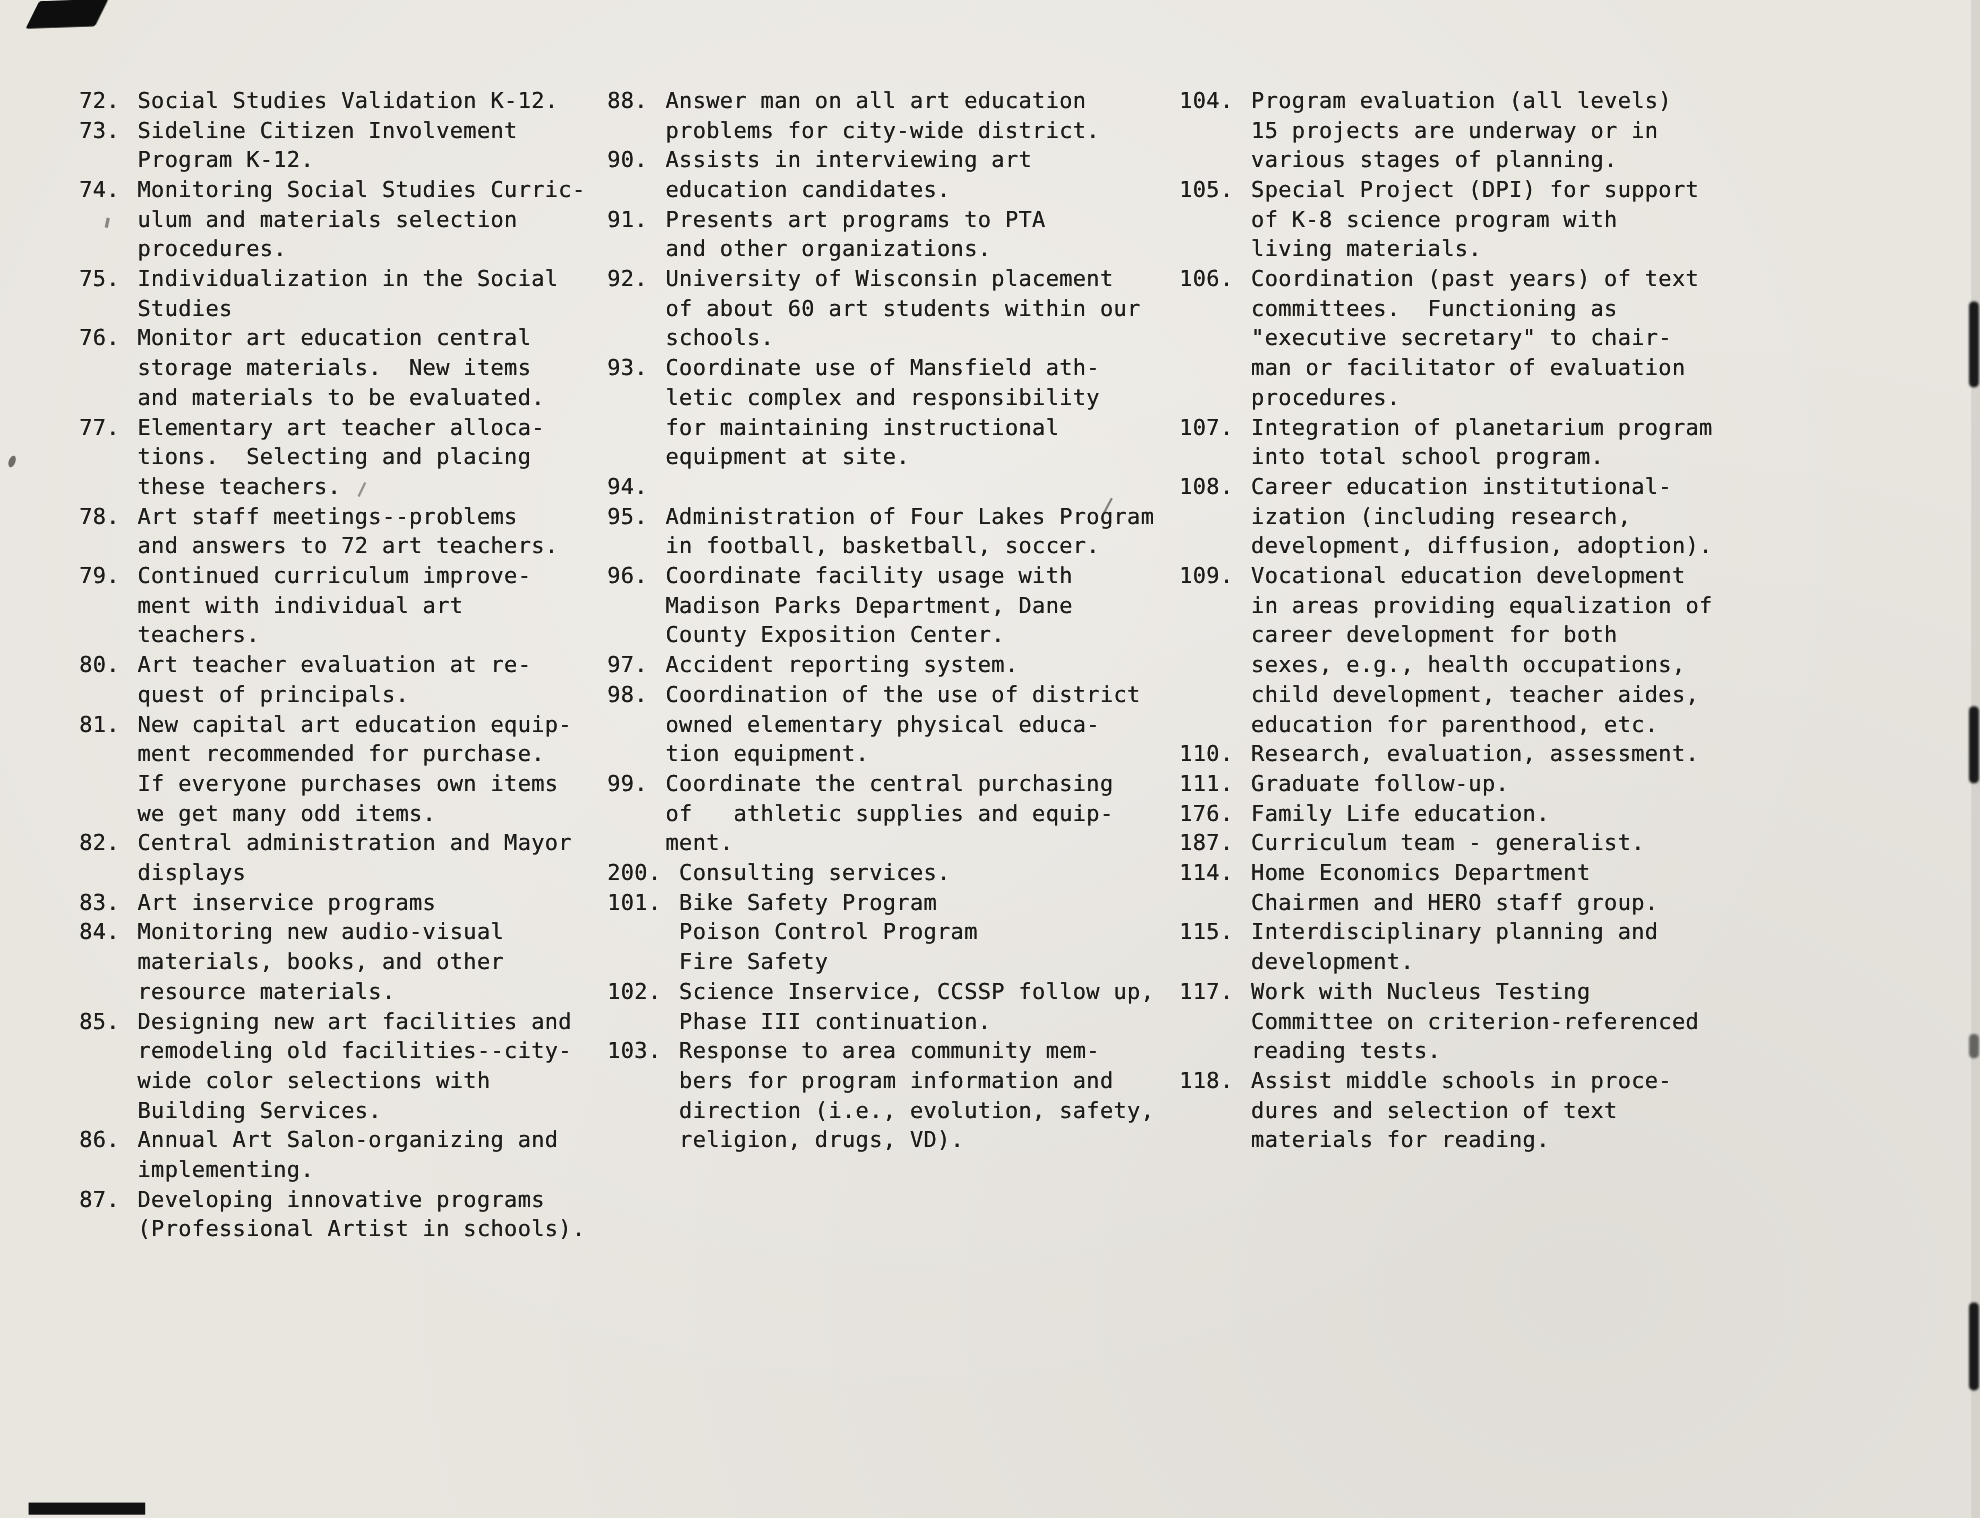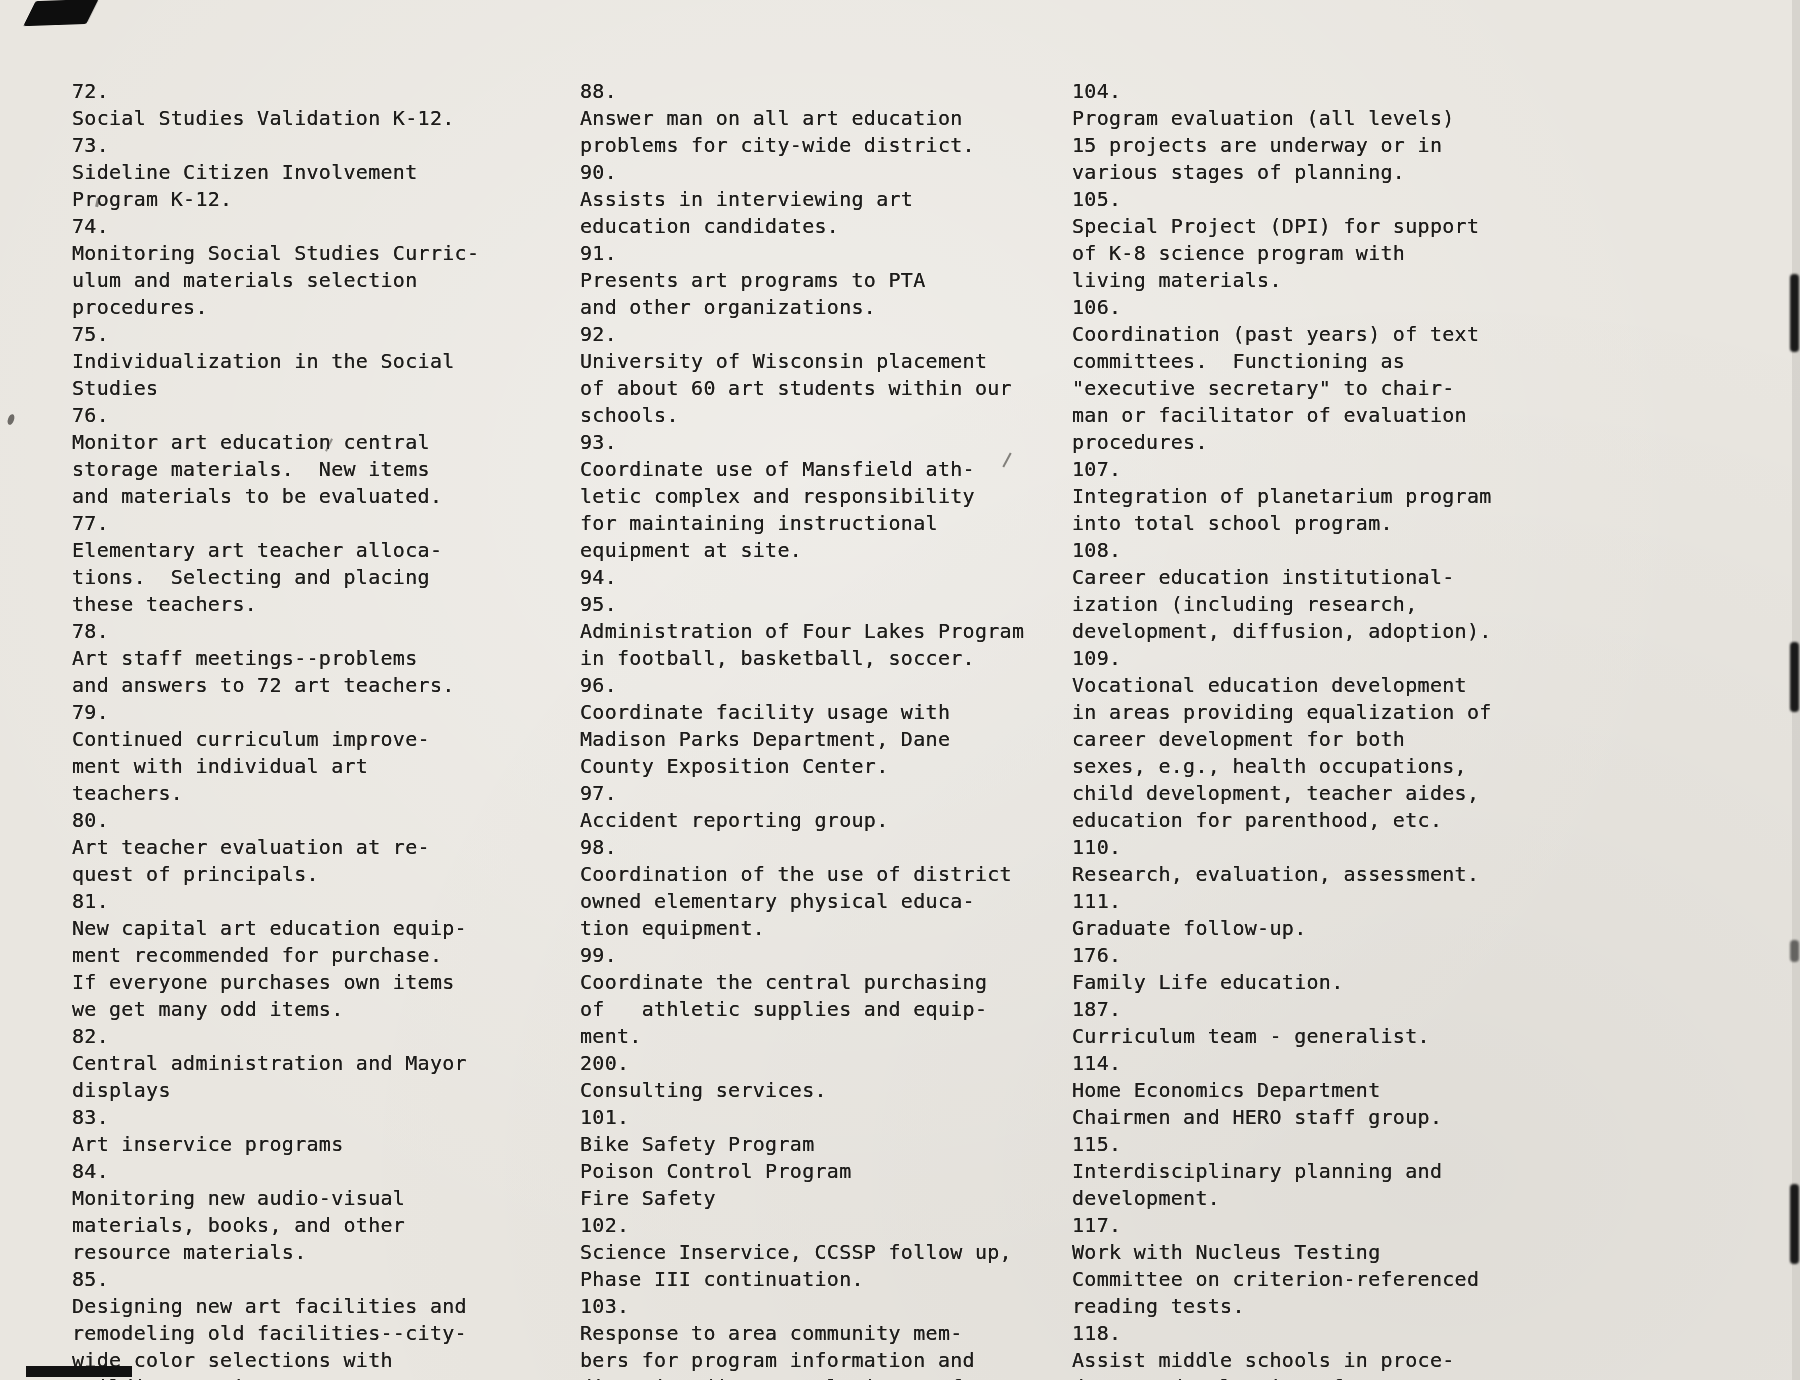--- a/index.html
+++ b/index.html
@@ -10,23 +10,23 @@
       radial-gradient(ellipse at 45% 35%, rgba(255,255,255,.28), rgba(0,0,0,0) 65%),
       radial-gradient(ellipse at 80% 85%, rgba(0,0,0,.04), rgba(0,0,0,0) 55%),
       #e9e6e0;
   }
   .col {
     position: absolute; top: 78px;
     font-size: 20px; line-height: 27px; letter-spacing: .3px;
     color: #1d1c1a; text-shadow: 0 0 .6px rgba(25,24,22,.85);
   }
   .col1 { left: 72px;   width: 472px; }
-  .col2 { left: 580px;  width: 512px; }
+  .col2 { left: 552px;  width: 512px; }
   .col3 { left: 1072px; width: 520px; }
-  .item { display: flex; align-items: flex-start; flex-direction: column; }
+  .item { display: flex; align-items: flex-start; }
   .num  { flex: none; margin-right: 16px; white-space: pre; }
   .txt  { white-space: pre-wrap; }
 
   .artifact { position: absolute; pointer-events: none; }
   .mark-top-left { left: 30px; top: 0; width: 62px; height: 25px;
     background: #0e0e0e; transform: skewX(-28deg) rotate(-2deg);
     border-radius: 2px; filter: blur(.4px); }
   .mark-bottom-left { left: 26px; top: 1366px; width: 106px; height: 11px;
     background: #121212; filter: blur(.4px); }
   .edge-strip { right: 0; top: 0; width: 8px; height: 1380px;
@@ -173,21 +173,21 @@
 in football, basketball, soccer.</div>
       </div>
       <div class="item">
         <span class="num">96.</span>
         <div class="txt">Coordinate facility usage with
 Madison Parks Department, Dane
 County Exposition Center.</div>
       </div>
       <div class="item">
         <span class="num">97.</span>
-        <div class="txt">Accident reporting group.</div>
+        <div class="txt">Accident reporting system.</div>
       </div>
       <div class="item">
         <span class="num">98.</span>
         <div class="txt">Coordination of the use of district
 owned elementary physical educa-
 tion equipment.</div>
       </div>
       <div class="item">
         <span class="num">99.</span>
         <div class="txt">Coordinate the central purchasing

